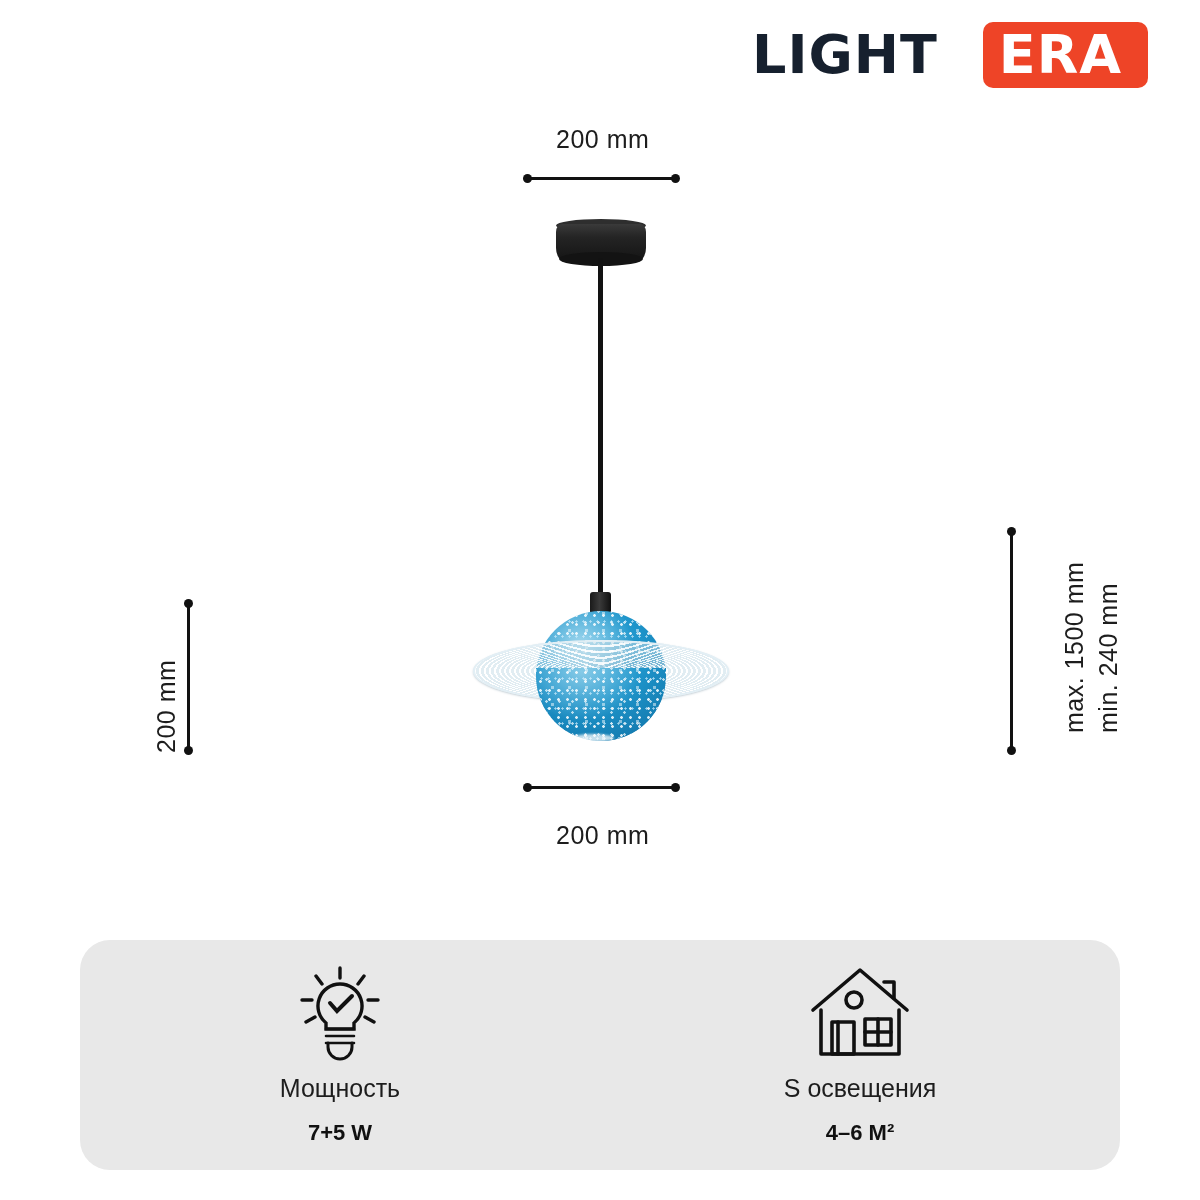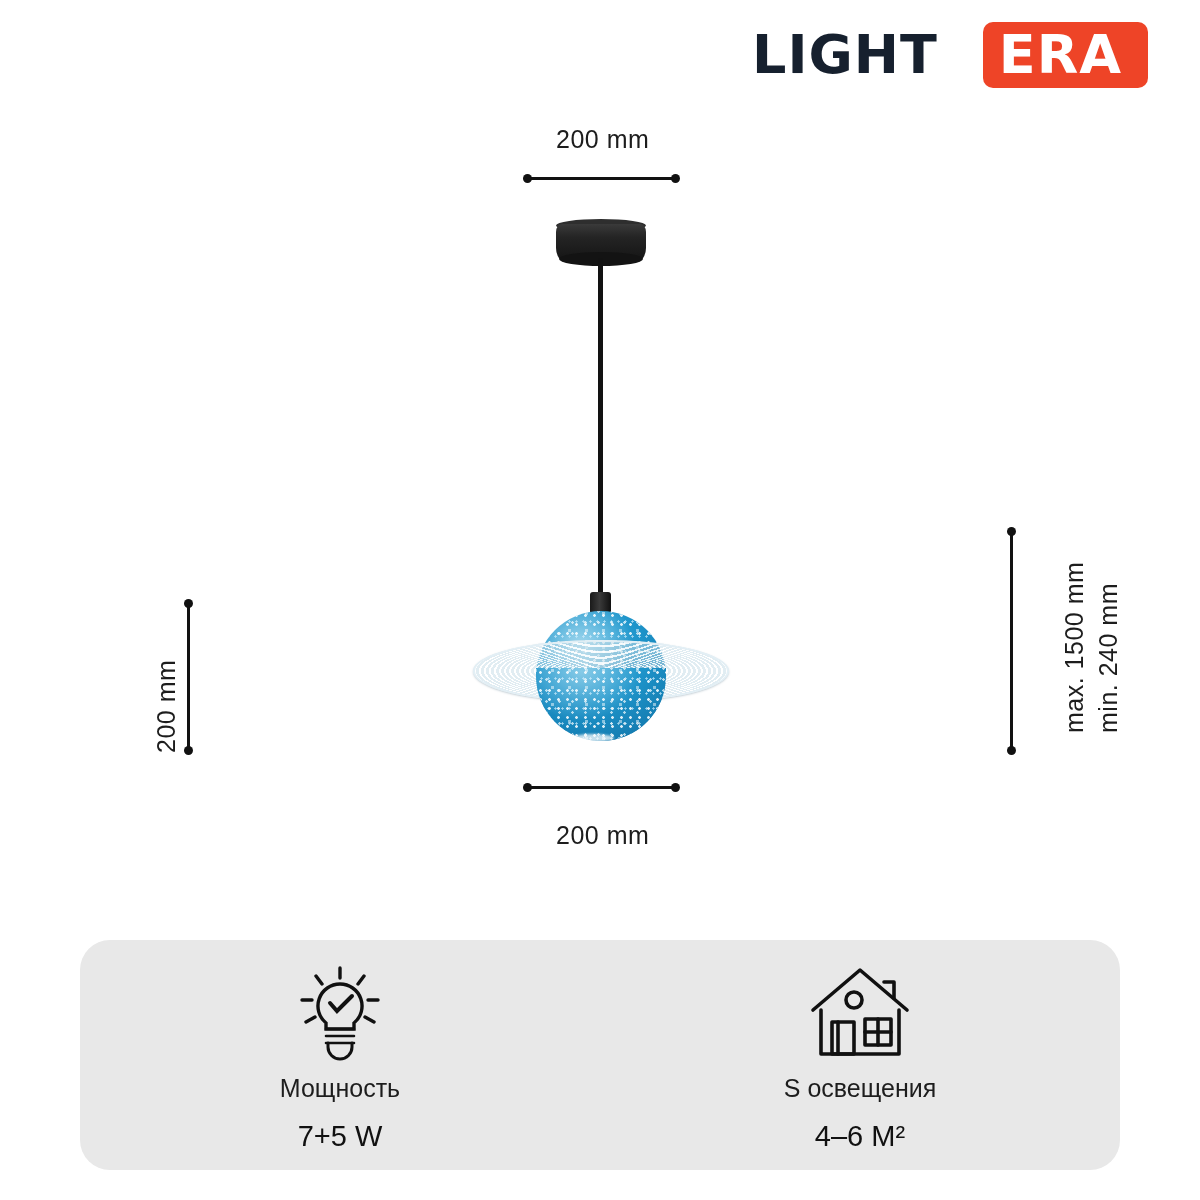--- a/index.html
+++ b/index.html
@@ -225,22 +225,22 @@
   .spec-icon { height: 100px; display: flex; align-items: center; justify-content: center; }
   .spec-title {
     font-family: "Liberation Sans", sans-serif;
     font-size: 25px;
     color: #1d1d1d;
     margin-top: 12px;
     white-space: nowrap;
   }
   .spec-value {
     font-family: "Liberation Sans", sans-serif;
-    font-size: 29px;
-    font-weight: normal;
+    font-size: 22px;
+    font-weight: bold;
     color: #111;
     margin-top: 17px;
     white-space: nowrap;
   }
 </style>
 </head>
 <body>
 
 <div id="page">
 

